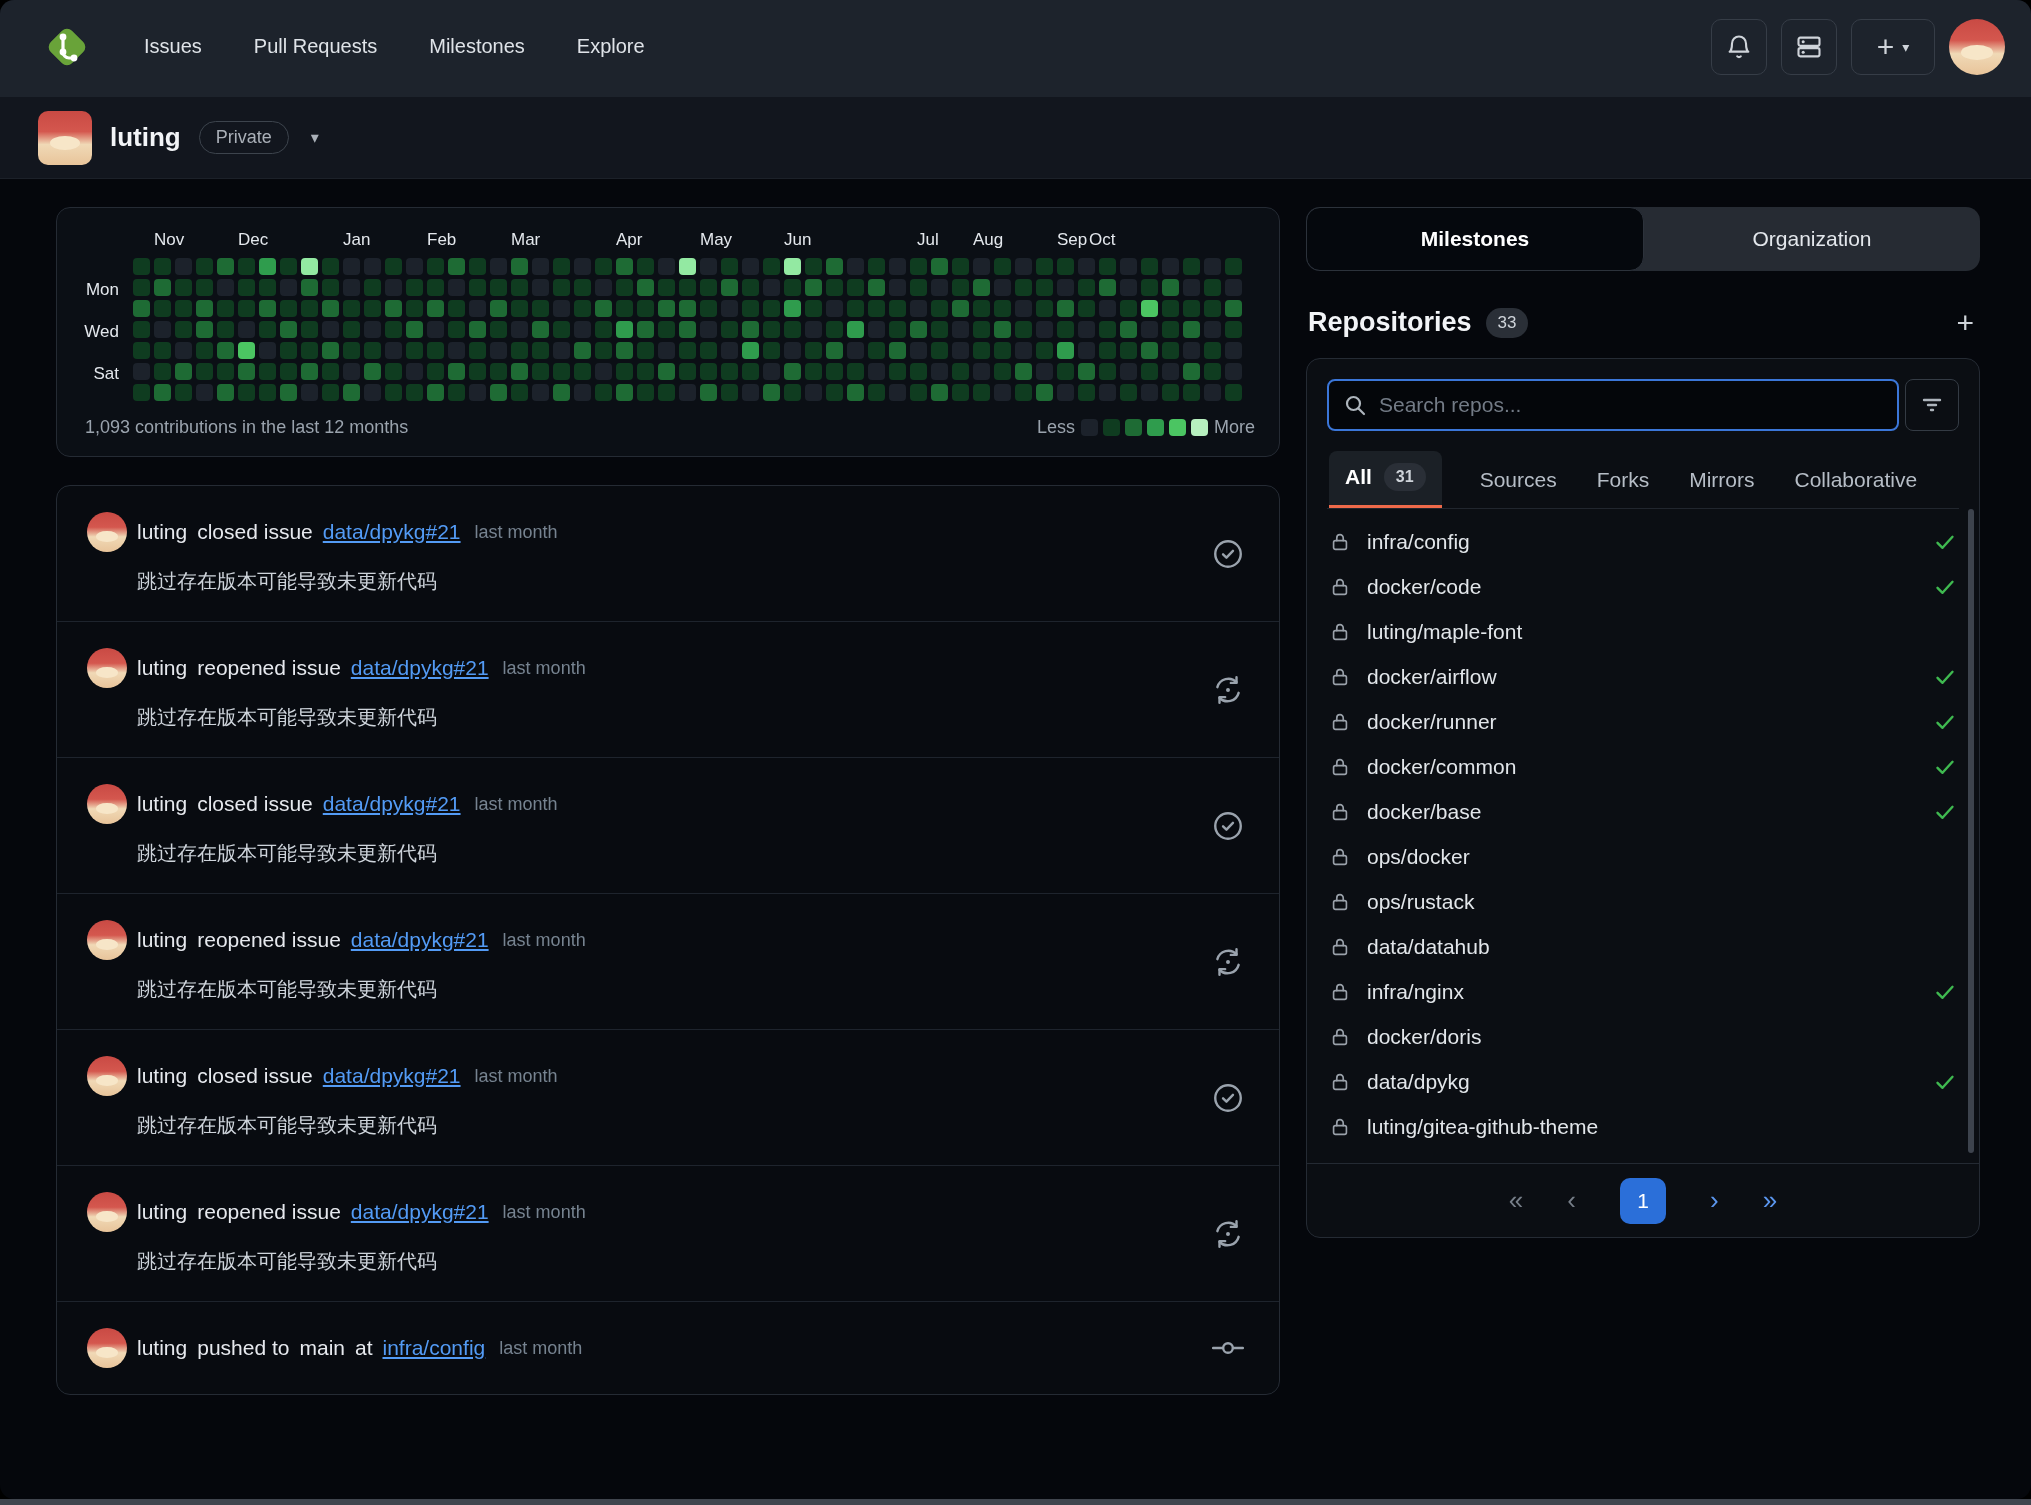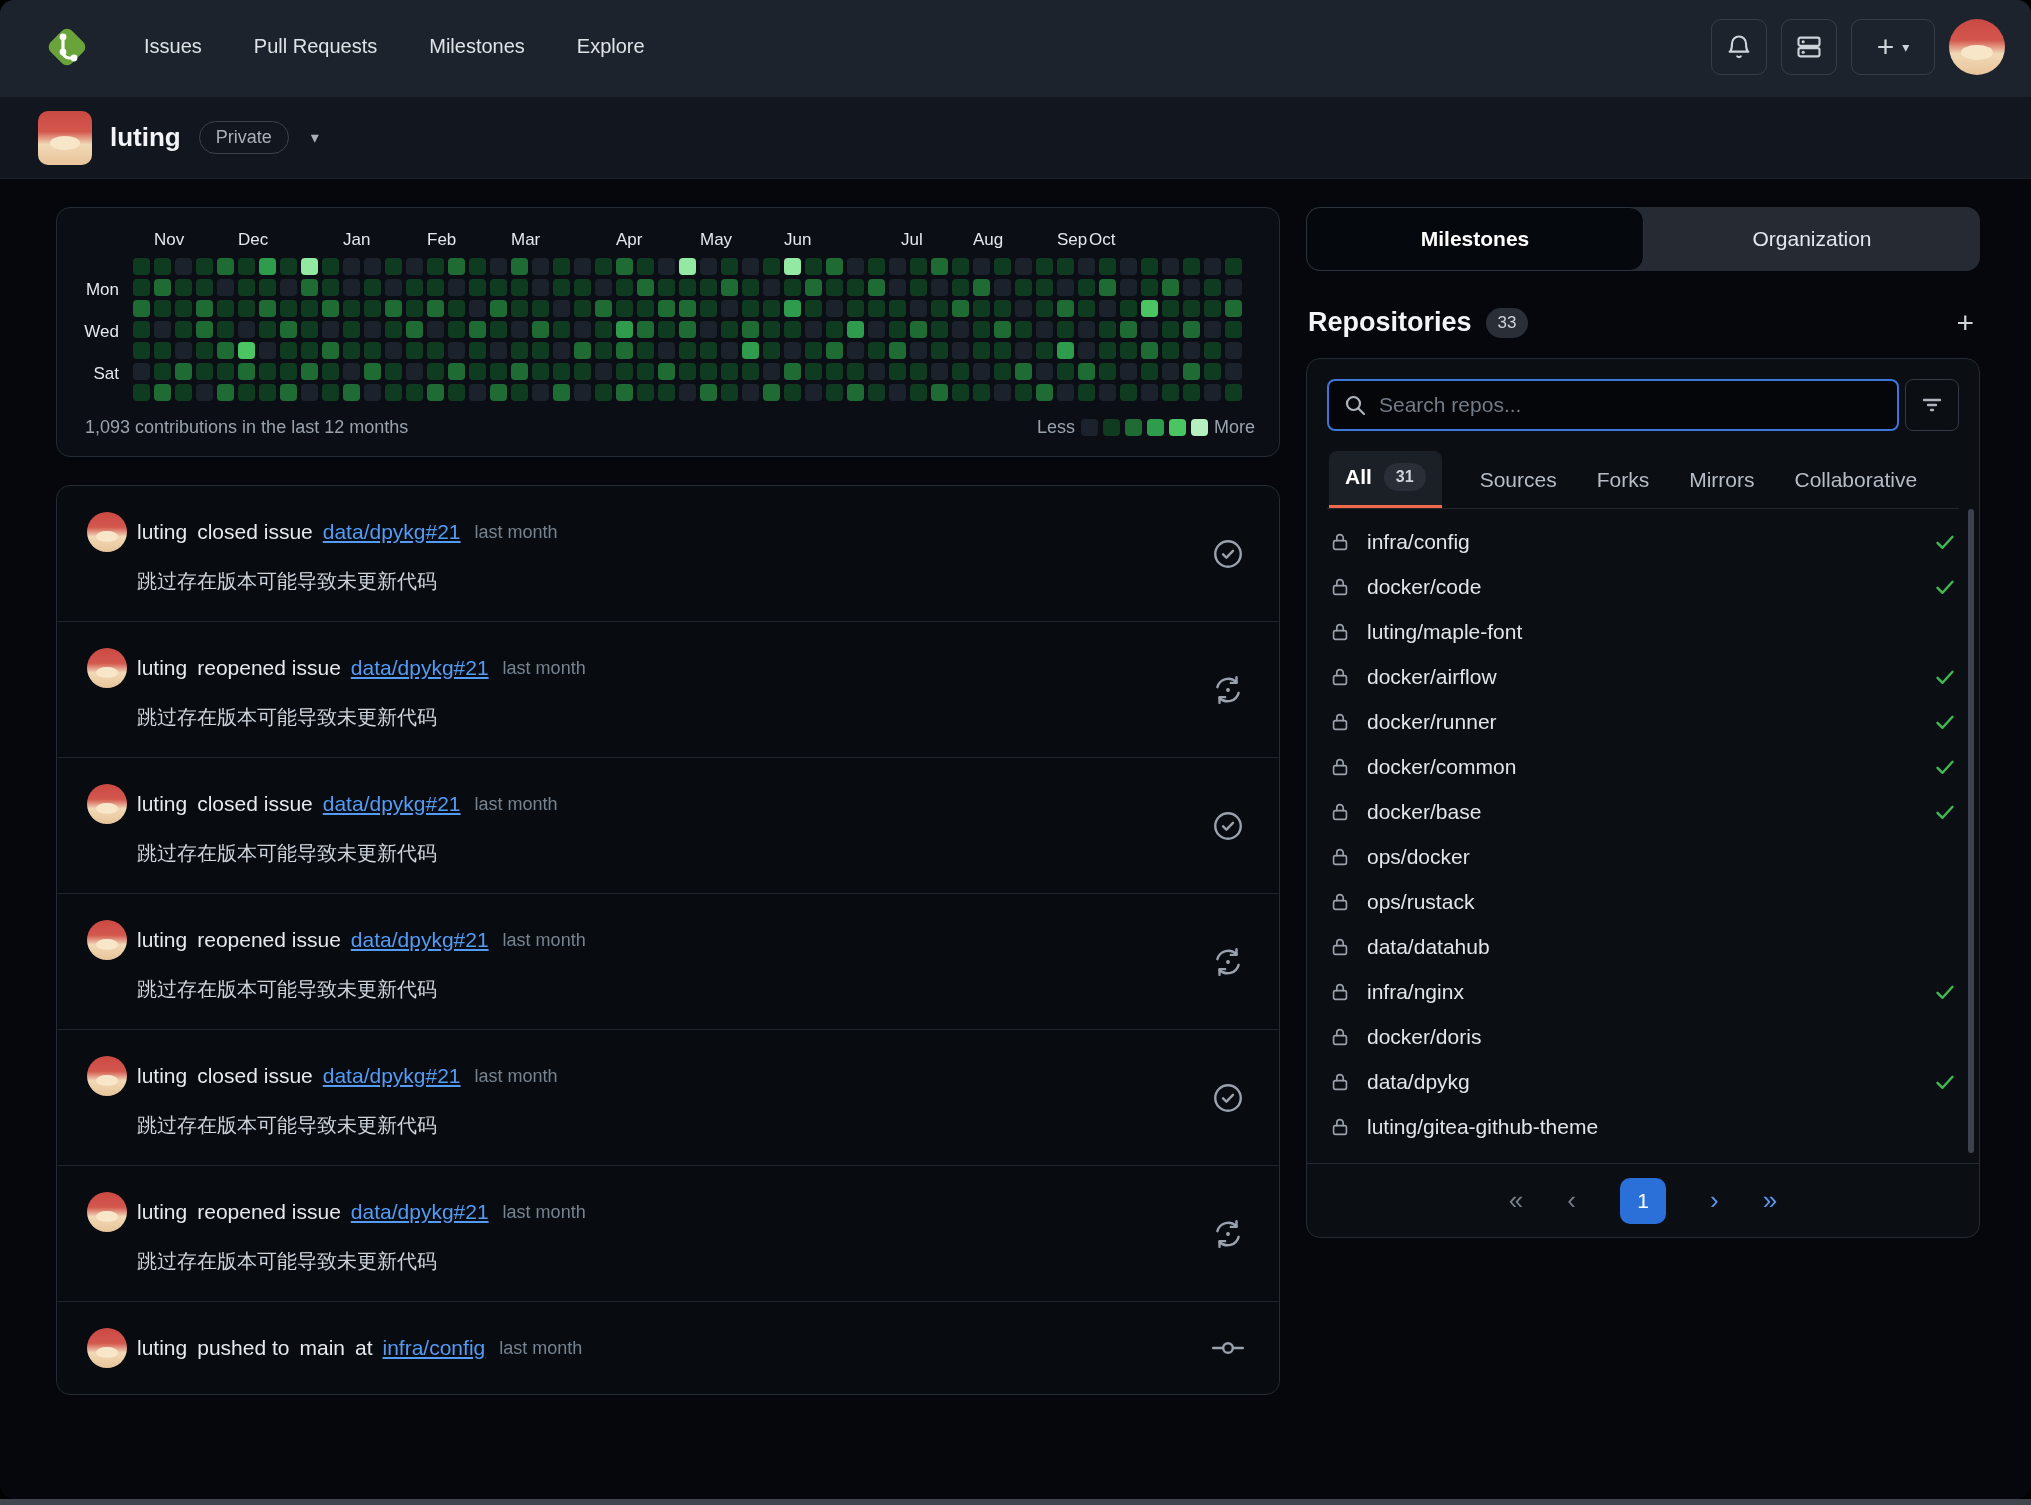--- a/index.html
+++ b/index.html
@@ -156,21 +156,21 @@
         <div class="hm-wrap">
           <div class="hm-months">
               <span class="hm-month" style="left: 21px;">Nov</span>
               <span class="hm-month" style="left: 105px;">Dec</span>
               <span class="hm-month" style="left: 210px;">Jan</span>
               <span class="hm-month" style="left: 294px;">Feb</span>
               <span class="hm-month" style="left: 378px;">Mar</span>
               <span class="hm-month" style="left: 483px;">Apr</span>
               <span class="hm-month" style="left: 567px;">May</span>
               <span class="hm-month" style="left: 651px;">Jun</span>
-              <span class="hm-month" style="left: 768px;">Jul</span>
+              <span class="hm-month" style="left: 784px;">Jul</span>
               <span class="hm-month" style="left: 840px;">Aug</span>
               <span class="hm-month" style="left: 924px;">Sep</span>
               <span class="hm-month" style="left: 956px;">Oct</span>
             </div>
           <div class="hm-days">
               <span class="hm-day" style="top: 22px;">Mon</span>
               <span class="hm-day" style="top: 64px;">Wed</span>
               <span class="hm-day" style="top: 106px;">Sat</span>
             </div>
           <div class="hm-grid">

